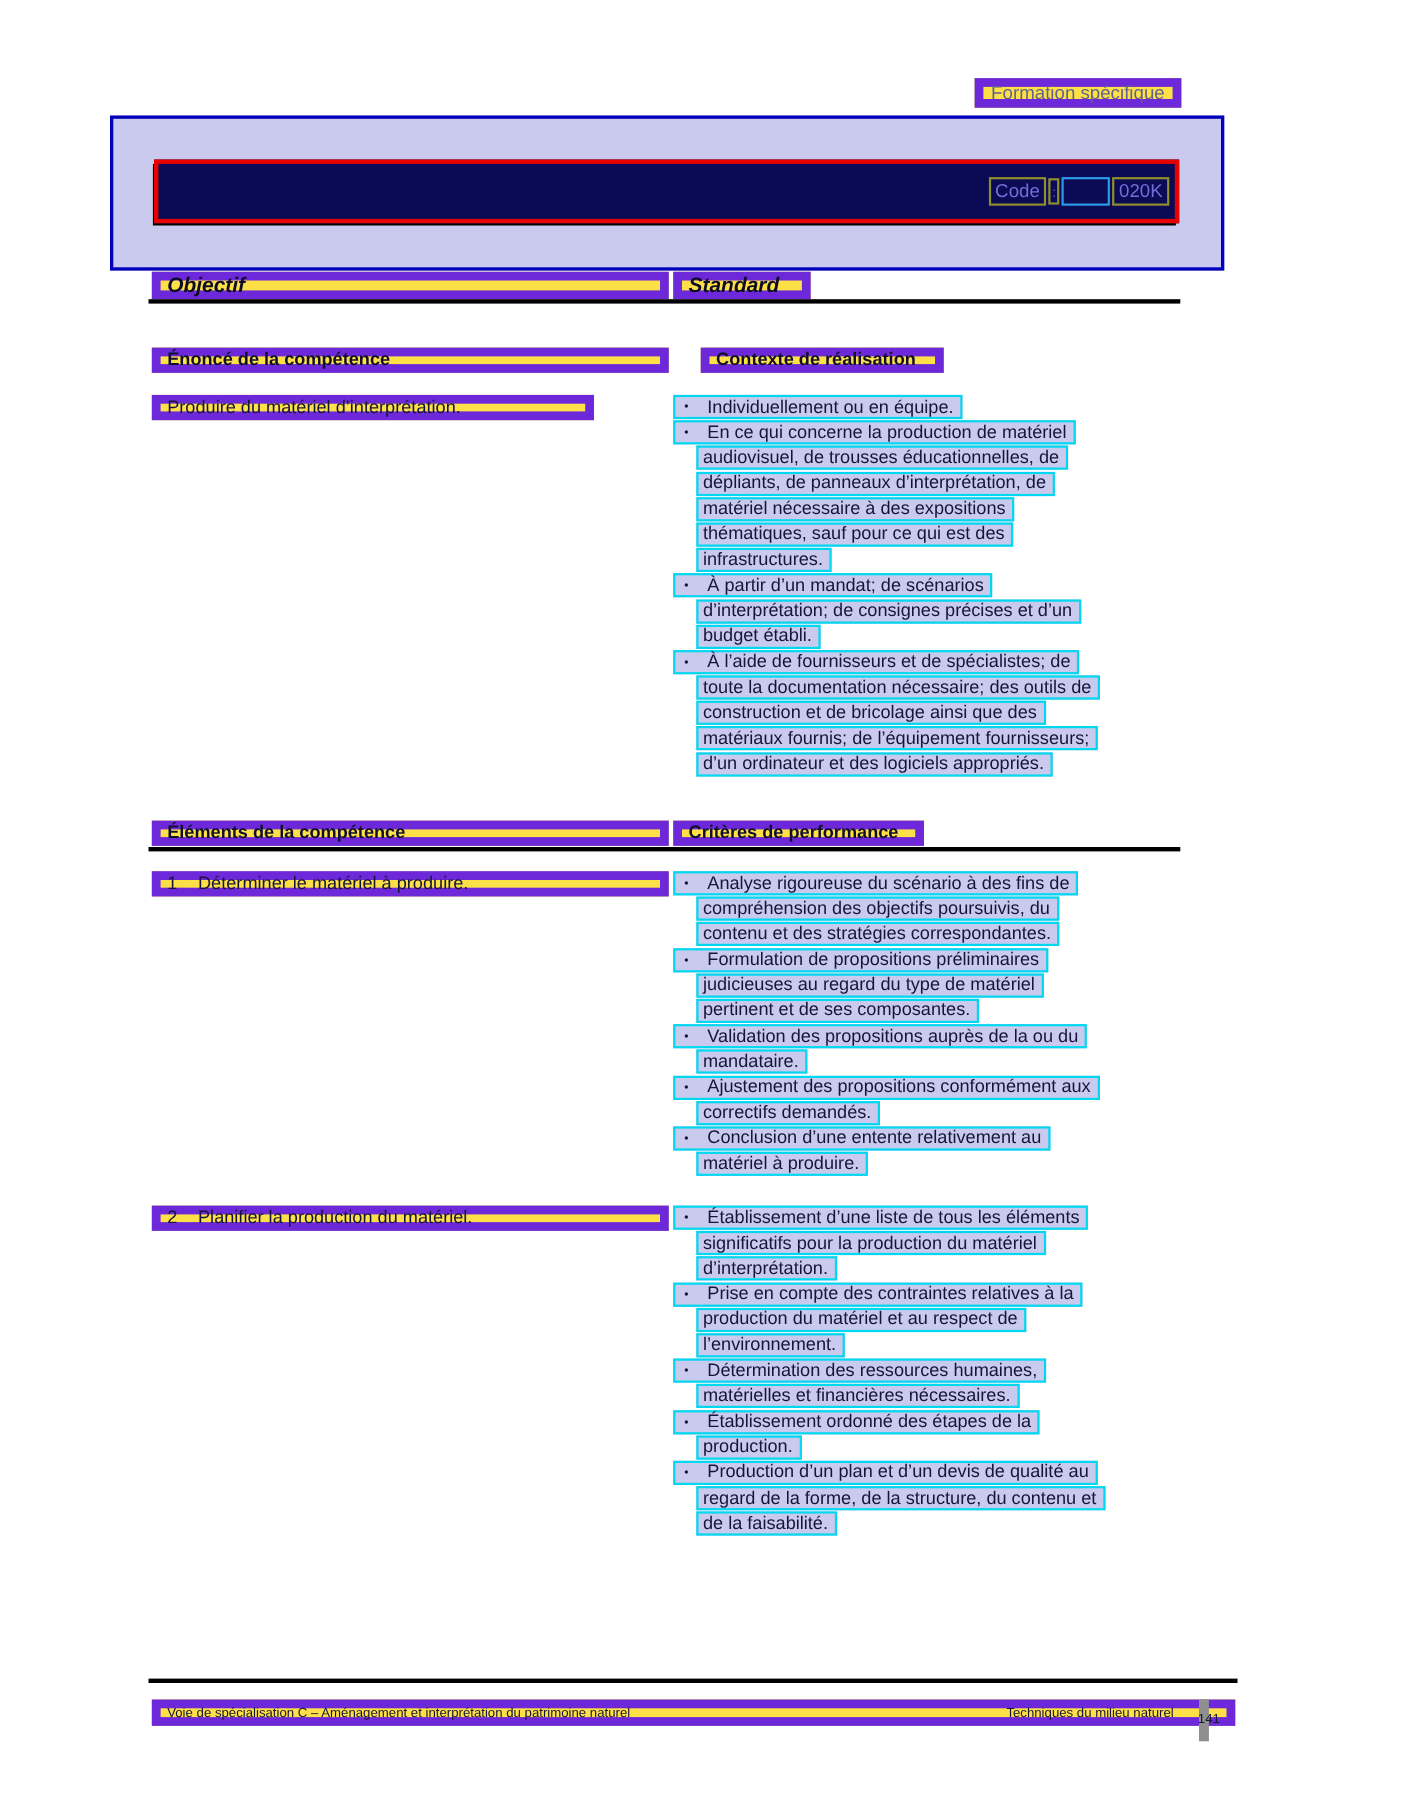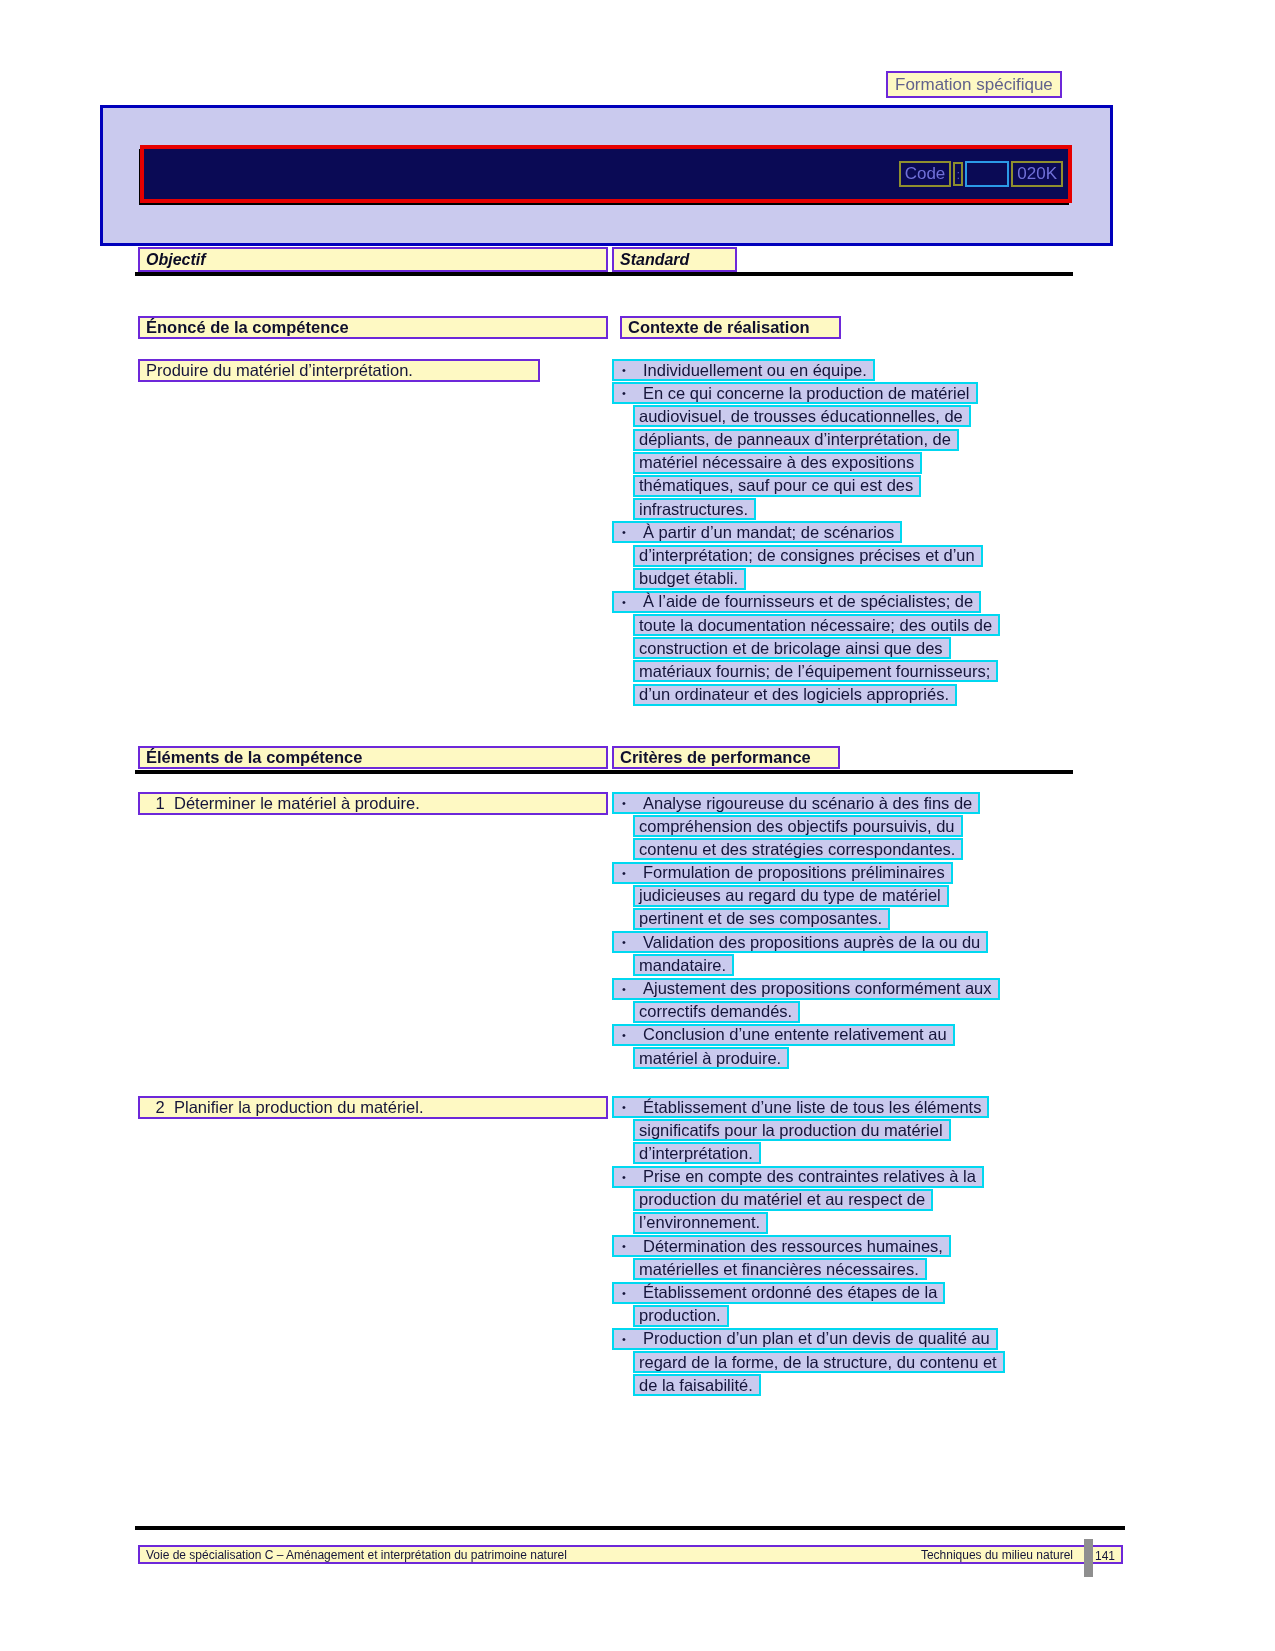--- a/index.html
+++ b/index.html
@@ -1,20 +1,20 @@
 <!DOCTYPE html>
 <html><head>
 <meta charset="utf-8">
 <style>
   html,body{margin:0;padding:0;background:#ffffff;}
   .page{position:relative;width:1275px;height:1651px;background:#ffffff;
         font-family:"Liberation Sans", sans-serif;color:#15153a;overflow:hidden;}
 
   
-  .hl{background:#fef9c3;border:2px solid #6d28d9;box-sizing:border-box;text-align:center;}
+  .hl{background:#fde047;border:8px solid #6d28d9;box-sizing:border-box;}
 
   
   .corner{position:absolute;left:886px;top:71px;height:27px;display:flex;align-items:center;
           padding:0 7px;font-size:17px;color:#62628c;}
 
   
   .outer-box{position:absolute;left:100px;top:105px;width:1013px;height:141px;
              background:#cacaee;border:3px solid #0000bb;box-sizing:border-box;}
   .navy-box{position:absolute;left:37px;top:37px;width:932px;height:58px;
             background:#0a0a55;border:4px solid #e60000;box-sizing:border-box;
@@ -22,21 +22,21 @@
   .code-row{position:absolute;right:5px;top:50%;transform:translateY(-50%);
             display:flex;align-items:center;gap:2px;}
   .code-box,.codeval-box{height:26px;display:flex;align-items:center;padding:0 4px;
             border:2px solid #8f8f2e;color:#7070d8;font-size:17px;box-sizing:border-box;}
   .colon-box{height:24px;width:10px;display:flex;align-items:center;justify-content:center;
             border:2px solid #8f8f2e;color:#5a5ab8;font-size:13px;box-sizing:border-box;}
   .field-box{height:26px;width:44px;border:2px solid #2b9ae8;box-sizing:border-box;}
 
   
   .obj-box{position:absolute;height:25px;display:flex;align-items:center;padding:0 6px;
-           font-size:16px;font-weight:bold;font-style:italic;color:#0c0c24;}
+           font-size:19px;font-weight:bold;font-style:italic;color:#0c0c24;}
 
   
   .rule{position:absolute;height:4px;background:#000000;}
 
   
   .lbox{position:absolute;height:23px;display:flex;align-items:center;
         padding:0 6px;font-size:16.5px;box-sizing:border-box;}
   .hdr{font-weight:bold;color:#10102e;}
   .num{flex:0 0 28px;}
 
@@ -74,21 +74,21 @@
         <span class="codeval-box">020K</span>
       </div>
     </div>
   </div>
 
   <div class="obj-box hl" style="left:138px;top:247px;width:470px;">Objectif</div>
   <div class="obj-box hl" style="left:612px;top:247px;width:125px;">Standard</div>
   <div class="rule" style="left:135px;top:272px;width:938px;"></div>
 
   <div class="lbox hl hdr" style="left:138px;top:316px;width:470px;">Énoncé de la compétence</div>
-  <div class="lbox hl hdr" style="left:620px;top:316px;width:221px;">Contexte de réalisation</div>
+  <div class="lbox hl hdr" style="left:637px;top:316px;width:221px;">Contexte de réalisation</div>
 
   <div class="lbox hl" style="left:138px;top:359px;width:402px;">Produire du matériel d’interprétation.</div>
 
   <div class="bgroup" style="left:612px;top:359px;">
     <div class="bl">
         <span class="dot">•</span>
         <span>Individuellement ou en équipe.</span>
       </div>
     <div class="bl">
         <span class="dot">•</span>

